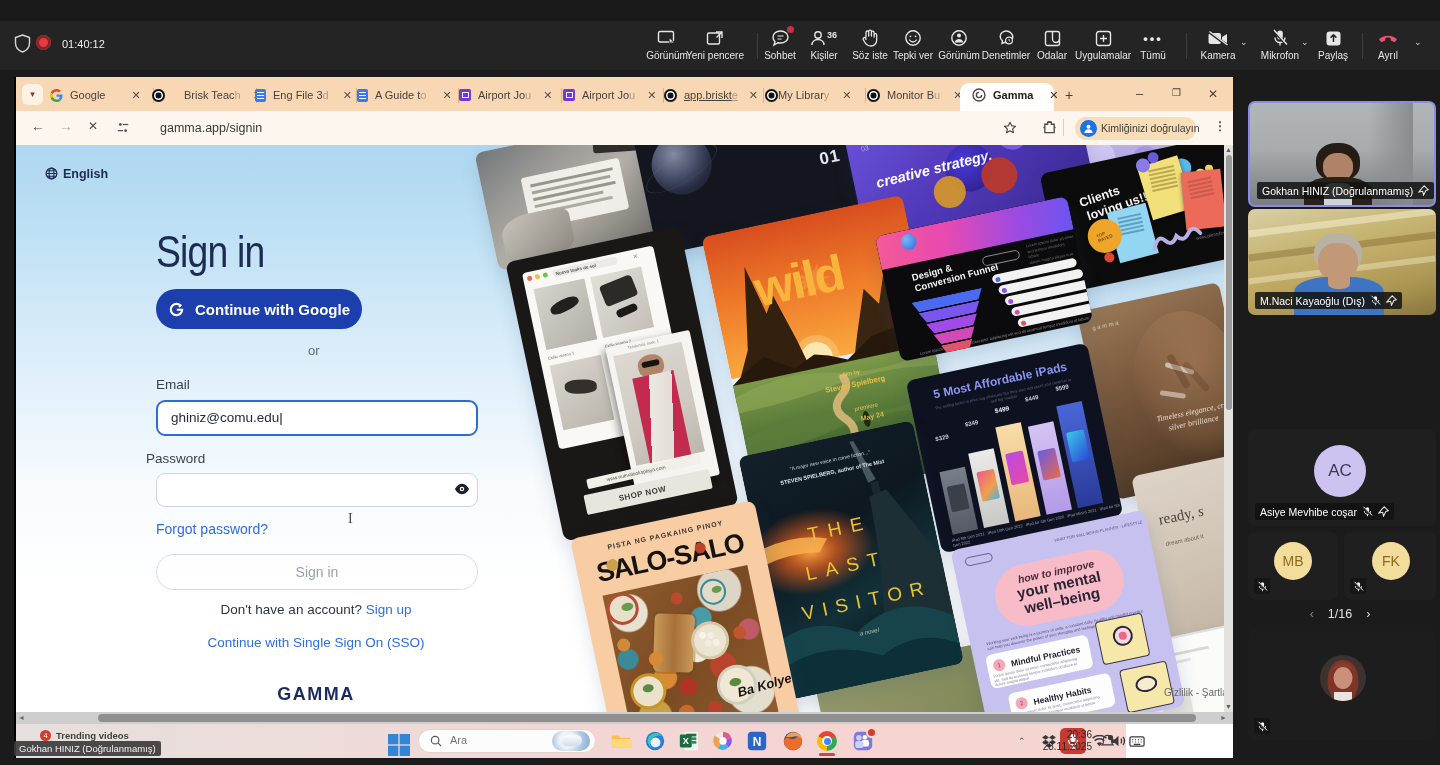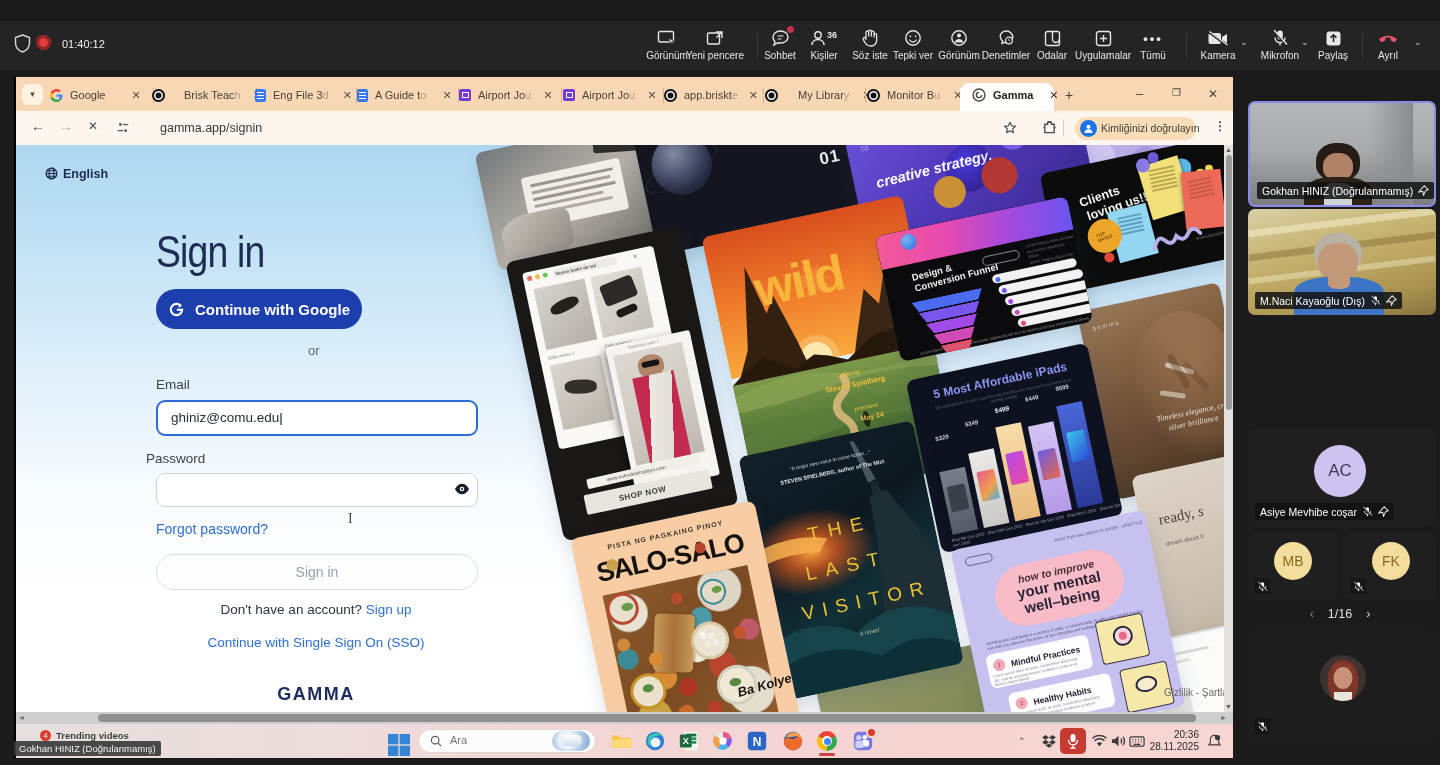--- a/index.html
+++ b/index.html
@@ -44,21 +44,21 @@
 
   
   .card { position:absolute; transform:rotate(-12deg); border-radius:8px; overflow:hidden;
     box-shadow:0 8px 18px rgba(40,70,110,.17); }
 
   
   #vscroll { position:absolute; right:0; top:0; width:9px; height:567px; background:#e4e2df; }
   #hscroll { position:absolute; left:0; top:635px; width:1219px; height:12px; background:#cecece; }
 
   
-  #taskbar { position:absolute; left:0; top:647px; width:1219px; height:34px;
+  #taskbar { position:absolute; left:0; top:647px; width:1112px; height:34px;
     background:linear-gradient(90deg,#e6dfdd 0%,#eddcda 28%,#f3d6d4 52%,#f5d4d2 75%,#f6d6d3 100%); }
   .tkic { position:absolute; top:6px; width:22px; height:22px; }
 
   
   #sidebar { position:absolute; left:1240px; top:0; width:200px; height:695px; }
   .tile { position:absolute; left:8px; width:188px; border-radius:7px; overflow:hidden; background:#202020; }
   .nlabel { position:absolute; left:7px; bottom:6px; height:17px; background:rgba(18,18,18,.85);
     color:#fff; font-size:10.5px; display:flex; align-items:center; padding:0 5px; border-radius:2px; white-space:nowrap; }
 </style>
 </head>
@@ -264,27 +264,27 @@
         <div class="tab" style="left:549px;">
             <span style="width:12px;height:12px;background:#7637d6;border-radius:2px;display:inline-block;position:relative;">
               <i style="position:absolute;left:2.5px;top:3px;width:7px;height:6px;border:1.5px solid #fff;"></i>
             </span>
             <span style="margin-left:7px;">Airport Jo<span style="opacity:.4">u</span></span>
             <span class="tabx" style="margin-left:12px;">✕</span>
           </div>
         <div class="tsep" style="left:649px;"></div>
         <div class="tab" style="left:650px;">
             <span style="width:13px;height:13px;border-radius:50%;background:#111;display:inline-block;box-shadow:inset 0 0 0 2px #111, inset 0 0 0 3.5px #fff;"></span>
-            <span style="margin-left:7px;">app.briskt<span style="opacity:.4">e</span></span>
+            <span style="margin-left:7px;text-decoration:underline;">app.briskt<span style="opacity:.4">e</span></span>
             <span class="tabx" style="margin-left:11px;">✕</span>
           </div>
         <div class="tsep" style="left:749px;"></div>
         <div class="tab" style="left:751px;">
             <span style="width:13px;height:13px;border-radius:50%;background:#111;display:inline-block;box-shadow:inset 0 0 0 2px #111, inset 0 0 0 3.5px #fff;"></span>
-            <span style="margin-left:20px;">My Librar<span style="opacity:.4">y</span></span>
+            <span style="margin-left:0;">My Librar<span style="opacity:.4">y</span></span>
             <span class="tabx" style="margin-left:13px;">✕</span>
           </div>
         <div class="tsep" style="left:851px;"></div>
         <div class="tab" style="left:853px;">
             <span style="width:13px;height:13px;border-radius:50%;background:#111;display:inline-block;box-shadow:inset 0 0 0 2px #111, inset 0 0 0 3.5px #fff;"></span>
             <span style="margin-left:7px;">Monitor B<span style="opacity:.4">u</span></span>
             <span class="tabx" style="margin-left:13px;">✕</span>
           </div>
         <div class="abs" style="left:946px;top:6px;width:94px;height:28px;background:#fffefc;border-radius:9px 9px 0 0;"></div>
         <div class="tab" style="left:958px;">

